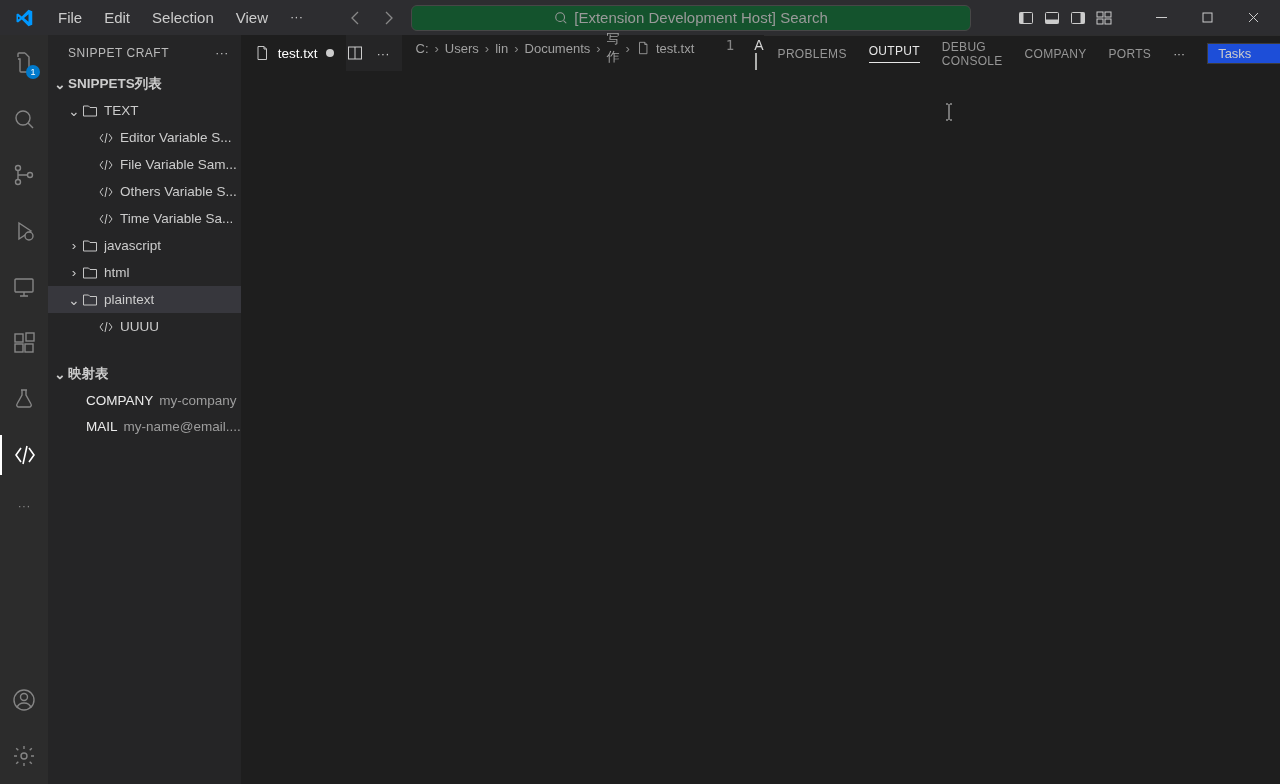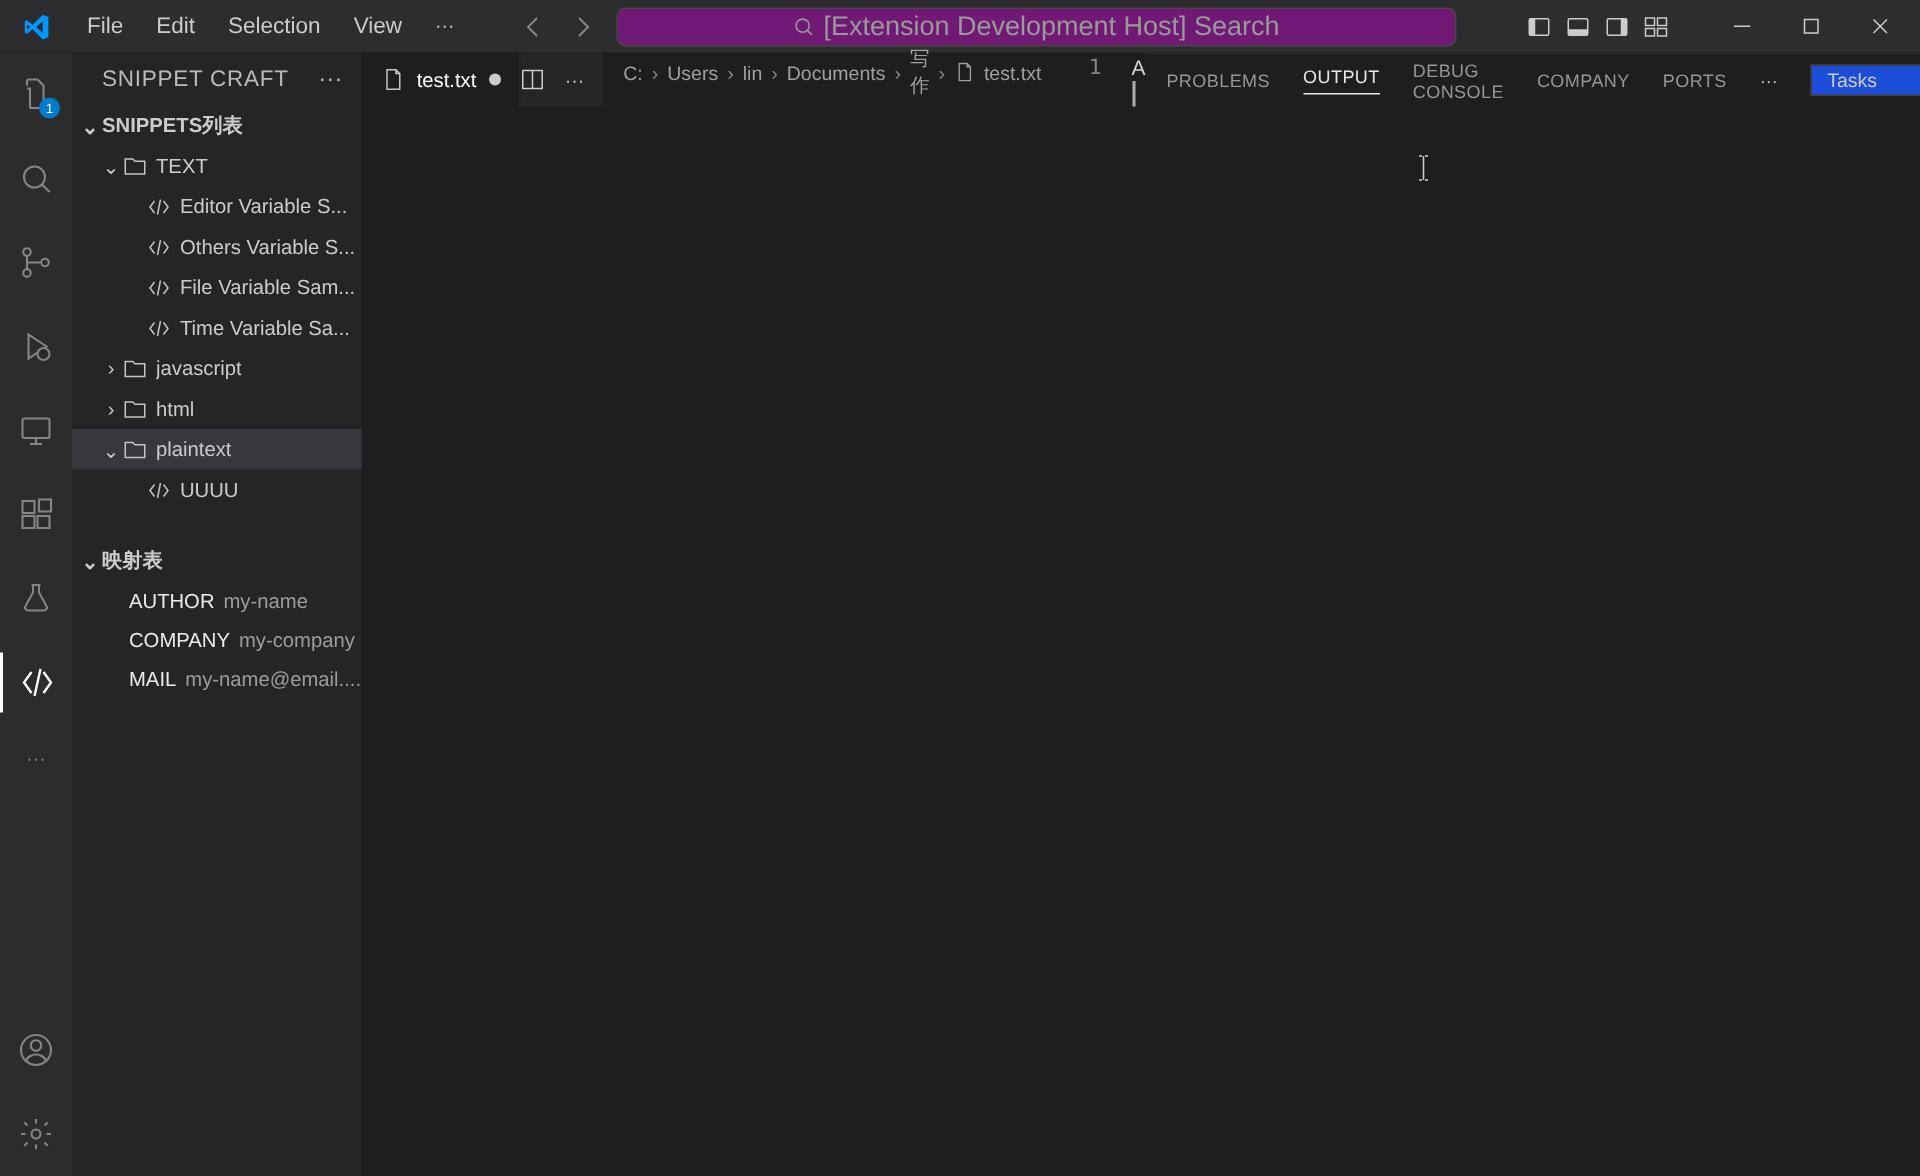--- a/index.html
+++ b/index.html
@@ -4,33 +4,33 @@
 <style>
 * { margin: 0; padding: 0; box-sizing: border-box; font-family: "Segoe UI", sans-serif; }
 body { background: #1e1e1e; color: #cccccc; width: 1280px; height: 784px; overflow: hidden; font-size: 13px; }
 .titlebar { height: 35px; background: #2d2d30; display: flex; align-items: center; color: #cccccc; }
 .titlebar .logo { width: 48px; display: flex; justify-content: center; align-items: center; }
 .titlebar .menu { display: flex; gap: 2px; }
 .titlebar .menu-item { padding: 6px 10px; cursor: default; font-size: 15px; }
 .titlebar .ellipsis { padding: 6px 10px; }
 .titlebar .nav { display: flex; gap: 6px; margin-left: 30px; }
 .titlebar .nav-btn { width: 26px; height: 26px; display: flex; align-items: center; justify-content: center; color: #888; }
-.titlebar .search-box { flex: 1; margin: 0 10px; background: #701a75; border: 1px solid #474747; border-radius: 6px; height: 26px; display: flex; align-items: center; justify-content: center; color: #9a9a9a; font-size: 18px; max-width: 560px; }
+.titlebar .search-box { flex: 1; margin: 0 10px; background: #14532d; border: 1px solid #474747; border-radius: 6px; height: 26px; display: flex; align-items: center; justify-content: center; color: #9a9a9a; font-size: 15px; max-width: 560px; }
 .titlebar .right-controls { display: flex; gap: 8px; margin-left: auto; padding-right: 4px; align-items: center; }
 .titlebar .layout-icons { display: flex; gap: 10px; margin-right: 18px; }
 .titlebar .win-controls { display: flex; }
 .titlebar .win-btn { width: 46px; height: 35px; display: flex; align-items: center; justify-content: center; color: #cccccc; }
 .main { display: flex; height: 749px; }
 .activitybar { width: 48px; background: #2c2c2c; display: flex; flex-direction: column; align-items: center; padding-top: 8px; gap: 16px; }
 .activitybar .icon { width: 48px; height: 40px; display: flex; align-items: center; justify-content: center; color: #858585; position: relative; }
 .activitybar .icon.active { color: #ffffff; border-left: 2px solid #fff; }
 .activitybar .badge { position: absolute; bottom: 4px; right: 8px; background: #007acc; color: #fff; border-radius: 50%; width: 14px; height: 14px; font-size: 9px; display: flex; align-items: center; justify-content: center; }
 .activitybar .bottom { margin-top: auto; margin-bottom: 8px; display: flex; flex-direction: column; gap: 16px;}
 .sidebar { width: 240px; background: #252526; display: flex; flex-direction: column; border-right: 1px solid #1e1e1e; }
-.sidebar-header { height: 35px; display: flex; align-items: center; padding: 0 12px 0 20px; font-size: 15px; letter-spacing: 0.5px; color: #bbbbbb; justify-content: space-between; }
+.sidebar-header { height: 35px; display: flex; align-items: center; padding: 0 12px 0 20px; font-size: 12px; letter-spacing: 0.5px; color: #bbbbbb; justify-content: space-between; }
 .sidebar-header .actions { color: #cccccc; }
 .tree { font-size: 13.5px; }
 .tree .row { height: 27px; display: flex; align-items: center; padding-left: 0; cursor: default; white-space: nowrap; overflow: hidden; }
 .tree .row.selected { background: #37373d; }
 .tree .chev { width: 16px; display: inline-flex; justify-content: center; color: #cccccc; }
 .tree .icon-folder, .tree .icon-snippet { margin-right: 6px; color: #c5c5c5; display:inline-flex; }
 .tree .label { color: #cccccc; text-overflow: ellipsis; overflow: hidden; }
 .tree .section-title { font-weight: bold; padding-left: 4px; }
 .mapping .row { padding-left: 14px; height: 26px; }
 .mapping .key { color: #eaeaea; font-weight: 500; margin-right: 6px; }
@@ -236,29 +236,29 @@
             </svg>
           </span>
           <span class="label">Editor Variable S...</span>
         </div>
       <div class="row" style="padding-left:50px">
           <span class="icon-snippet">
             <svg width="16" height="16" viewBox="0 0 16 16">
               <path stroke="#c5c5c5" fill="none" d="M5 4l-3 4 3 4M11 4l3 4-3 4M9 3l-2 10"></path>
             </svg>
           </span>
-          <span class="label">Others Variable S...</span>
+          <span class="label">File Variable Sam...</span>
         </div>
       <div class="row" style="padding-left:50px">
           <span class="icon-snippet">
             <svg width="16" height="16" viewBox="0 0 16 16">
               <path stroke="#c5c5c5" fill="none" d="M5 4l-3 4 3 4M11 4l3 4-3 4M9 3l-2 10"></path>
             </svg>
           </span>
-          <span class="label">File Variable Sam...</span>
+          <span class="label">Others Variable S...</span>
         </div>
       <div class="row" style="padding-left:50px">
           <span class="icon-snippet">
             <svg width="16" height="16" viewBox="0 0 16 16">
               <path stroke="#c5c5c5" fill="none" d="M5 4l-3 4 3 4M11 4l3 4-3 4M9 3l-2 10"></path>
             </svg>
           </span>
           <span class="label">Time Variable Sa...</span>
         </div>
       <div class="row" style="padding-left:18px">
@@ -295,24 +295,20 @@
             </svg>
           </span>
           <span class="label">UUUU</span>
         </div>
 
       <div class="row section-title" style="padding-left:4px;margin-top:20px">
         <span class="chev">⌄</span>
         <span class="label" style="font-weight:600">映射表</span>
       </div>
       <div class="mapping">
-        <div class="row" style="padding-left:38px">
-            <span class="key">AUTHOR</span>
-            <span class="val">my-name</span>
-          </div>
         <div class="row" style="padding-left:38px">
             <span class="key">COMPANY</span>
             <span class="val">my-company</span>
           </div>
         <div class="row" style="padding-left:38px">
             <span class="key">MAIL</span>
             <span class="val">my-name@email....</span>
           </div>
       </div>
     </div>

